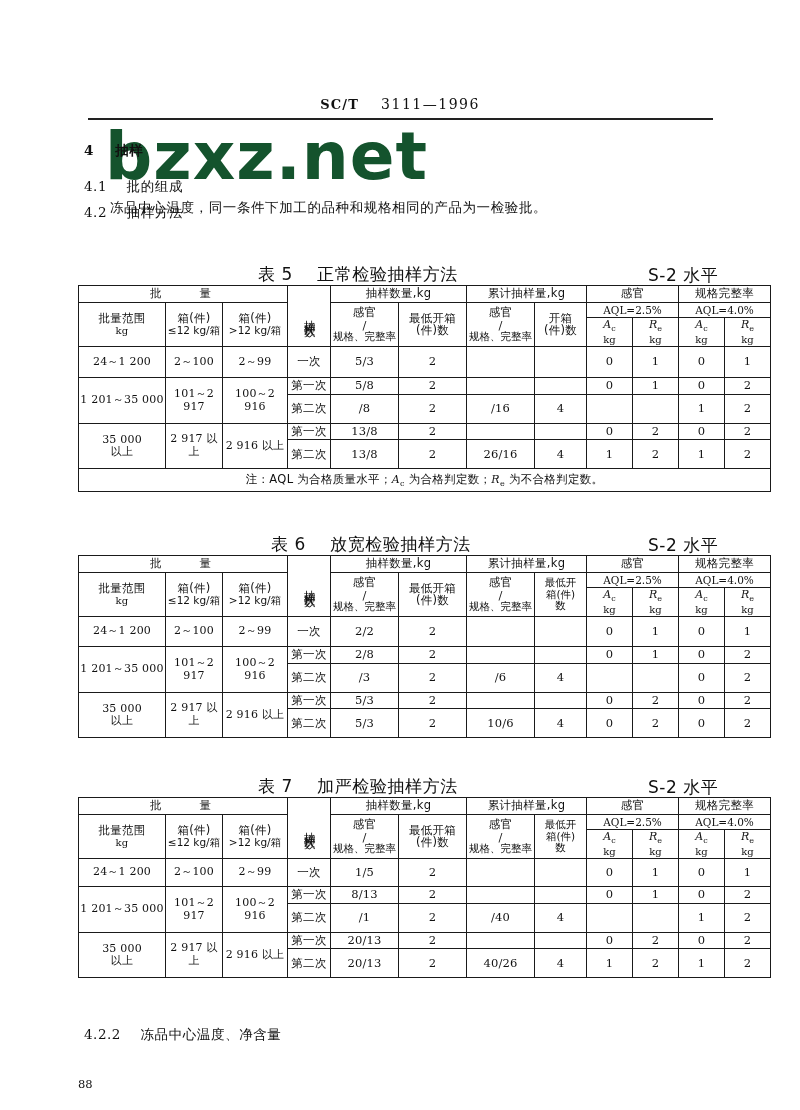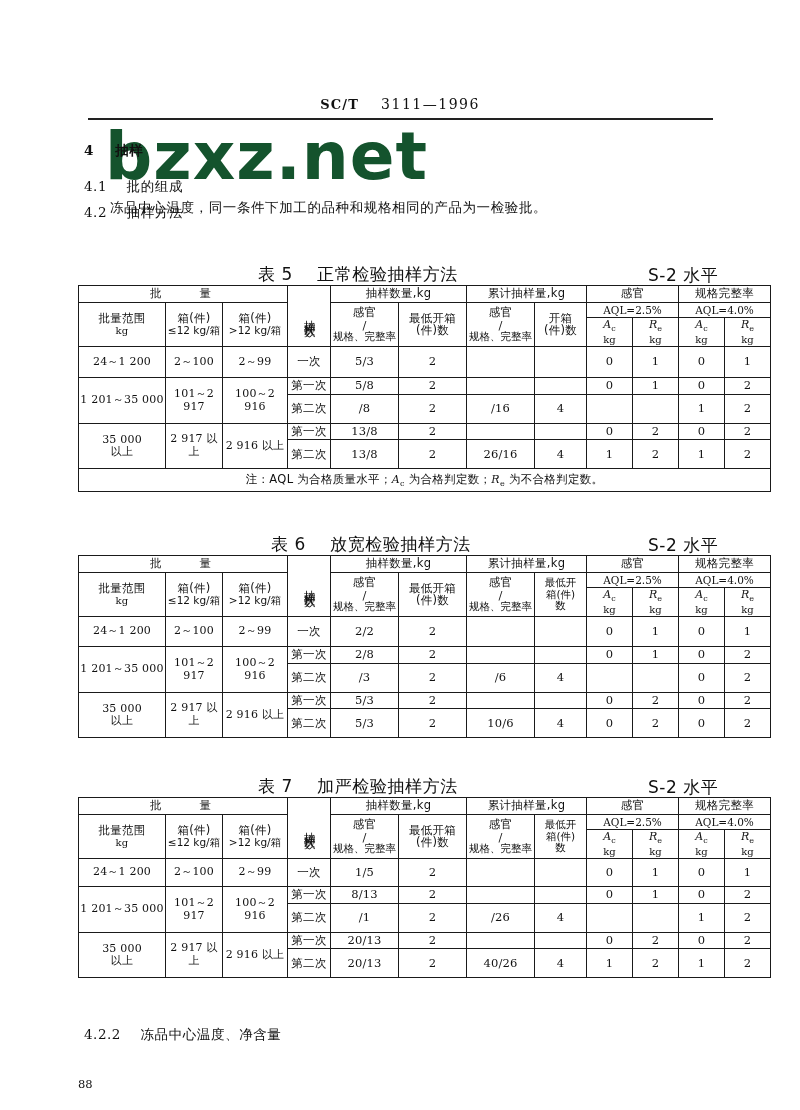--- a/index.html
+++ b/index.html
@@ -706,21 +706,21 @@
         <td class="cell-num"></td>
         <td class="cell-num">0</td>
         <td class="cell-num">1</td>
         <td class="cell-num">0</td>
         <td class="cell-num outer-r">2</td>
       </tr>
       <tr>
         <td class="hd" style="height:26px">第二次</td>
         <td class="cell-num">/1</td>
         <td class="cell-num">2</td>
-        <td class="cell-num">/26</td>
+        <td class="cell-num">/40</td>
         <td class="cell-num">4</td>
         <td class="cell-num"></td>
         <td class="cell-num"></td>
         <td class="cell-num">1</td>
         <td class="cell-num outer-r">2</td>
       </tr>
       <tr>
         <td rowspan="2" class="mono-n outer-l" style="height:26px">
           <div class="stack">
               <div>35 000</div>

